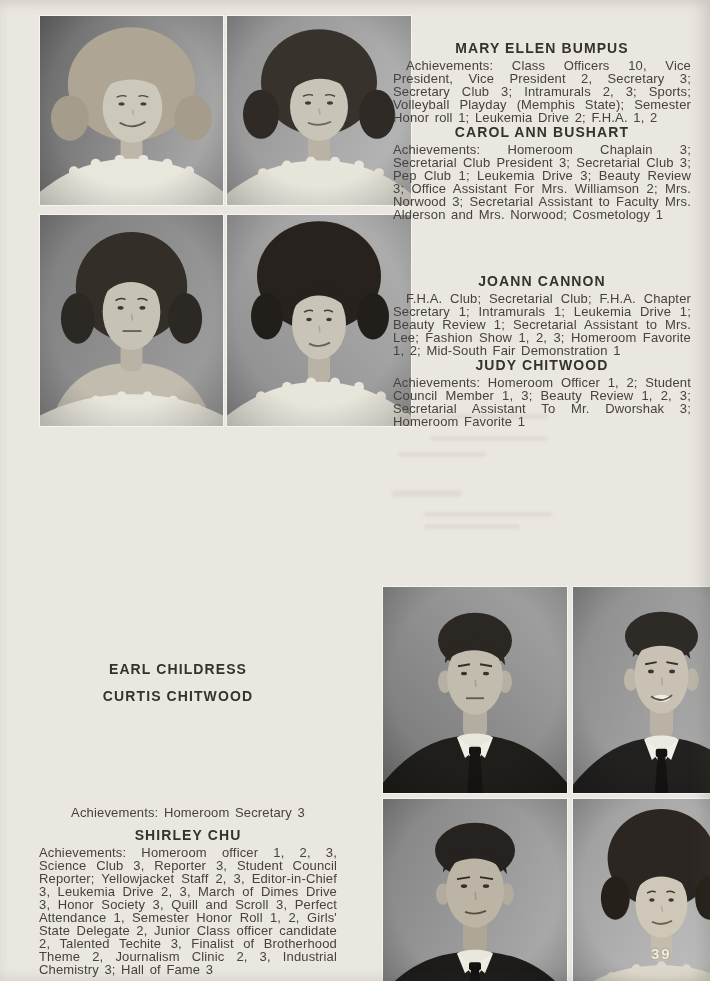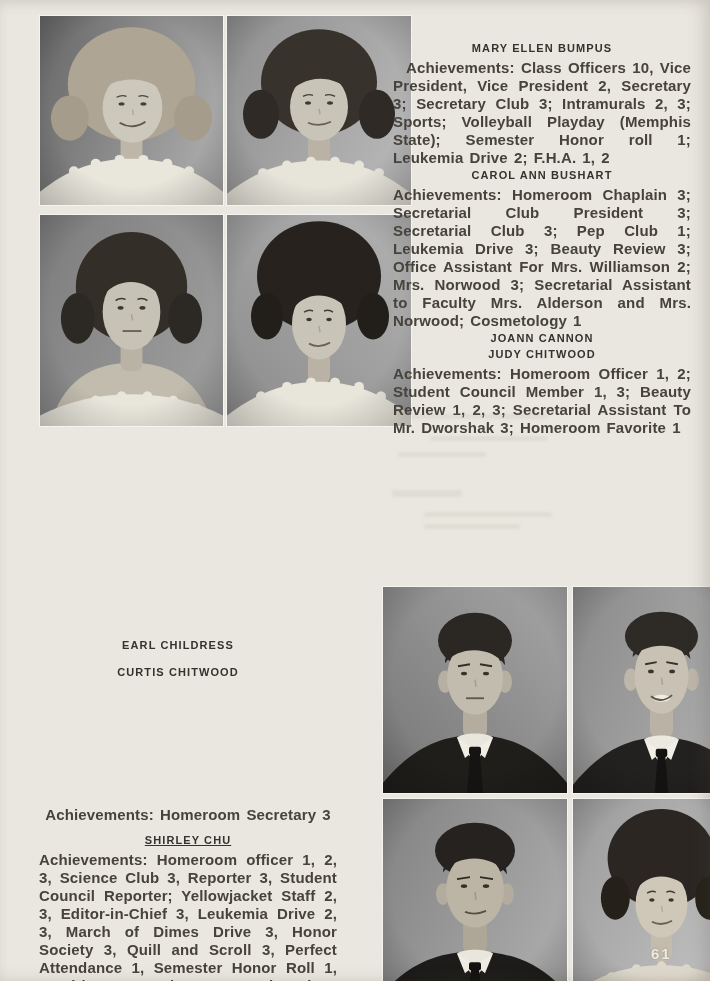--- a/index.html
+++ b/index.html
@@ -20,36 +20,36 @@
   .p2{left:187px;top:0; width:184px;height:189px;}
   .p3{left:0;  top:199px;width:183px;height:211px;}
   .p4{left:187px;top:199px;width:184px;height:211px;}
   
   .p5{left:343px;top:571px;width:184px;height:206px;}
   .p6{left:533px;top:571px;width:177px;height:206px;}
   .p7{left:343px;top:783px;width:184px;height:198px;}
   .p8{left:533px;top:783px;width:177px;height:198px;}
   
   .sname{
-    margin:0;font-weight:bold;font-size:11px;letter-spacing:1.1px;
+    margin:0;font-weight:bold;font-size:14px;letter-spacing:1.1px;
     color:#35322d;text-align:center;line-height:16px;
   }
   .ach{
-    margin:3px 0 0 0;font-weight:bold;font-size:15px;line-height:18px;
+    margin:3px 0 0 0;font-weight:normal;font-size:13px;line-height:13px;
     letter-spacing:.15px;word-spacing:1.8px;color:#47433c;text-align:justify;
   }
   .ach.indent{text-indent:13px;}
   .ach.left{text-align:center;}
   .col-right{position:absolute;left:393px;top:40px;width:298px;}
   .col-right .gap-s{}
-  .col-right .gap-l{}
-  .center-names{position:absolute;left:39px;top:632px;width:278px;text-align:center;}
+  .col-right .gap-l{margin-top:52px;}
+  .center-names{position:absolute;left:39px;top:656px;width:278px;text-align:center;}
   .center-names .sname{line-height:27px;}
   .col-bl{position:absolute;left:39px;top:803px;width:298px;}
-  .col-bl .gap-s{margin-top:8px;text-decoration:underline;}
+  .col-bl .gap-s{margin-top:8px;}
   
   .pageno{
     position:absolute;left:651px;top:945px;z-index:3;
     color:#eeebe1;font-weight:bold;font-size:15px;letter-spacing:2px;
     text-shadow:0 0 2px rgba(60,60,60,.4);
   }
   
   .ghost{position:absolute;background:#978f80;opacity:.12;filter:blur(1.6px);border-radius:2px;}
 </style>
 </head>
@@ -315,30 +315,31 @@
           <ellipse cx="82" cy="102" rx="2.8" ry="1.7"></ellipse>
           <ellipse cx="102" cy="102" rx="2.8" ry="1.7"></ellipse>
         </g>
       <path d="M77,95 q5,-3 9,-1 M97,94 q5,-2 9,1" stroke="#3e3931" stroke-width="1.4" fill="none"></path>
       <path d="M82,124 Q92,129 103,123" stroke="#6b6152" stroke-width="1.8" fill="none"></path>
       <path d="M92,108 l1,6" stroke="#b1a795" stroke-width="1.3" fill="none"></path>
       <rect width="184" height="200" fill="url(#vig)"></rect>
     </svg>
   </figure>
 
-  <div class="pageno">61</div>
+  <div class="pageno">39</div>
 
   <div class="col-right">
     <h3 class="sname">MARY ELLEN BUMPUS</h3>
     <p class="ach indent">Achievements: Class Officers 10, Vice President, Vice President 2, Secretary 3; Secretary Club 3; Intramurals 2, 3; Sports; Volleyball Playday (Memphis State); Semester Honor roll 1; Leukemia Drive 2; F.H.A. 1, 2</p>
 
     <h3 class="sname gap-s">CAROL ANN BUSHART</h3>
     <p class="ach">Achievements: Homeroom Chaplain 3; Secretarial Club President 3; Secretarial Club 3; Pep Club 1; Leukemia Drive 3; Beauty Review 3; Office Assistant For Mrs. Williamson 2; Mrs. Norwood 3; Secretarial Assistant to Faculty Mrs. Alderson and Mrs. Norwood; Cosmetology 1</p>
 
     <h3 class="sname gap-l">JOANN CANNON</h3>
+    <p class="ach indent">F.H.A. Club; Secretarial Club; F.H.A. Chapter Secretary 1; Intramurals 1; Leukemia Drive 1; Beauty Review 1; Secretarial Assistant to Mrs. Lee; Fashion Show 1, 2, 3; Homeroom Favorite 1, 2; Mid-South Fair Demonstration 1</p>
 
     <h3 class="sname gap-s">JUDY CHITWOOD</h3>
     <p class="ach">Achievements: Homeroom Officer 1, 2; Student Council Member 1, 3; Beauty Review 1, 2, 3; Secretarial Assistant To Mr. Dworshak 3; Homeroom Favorite 1</p>
   </div>
 
   <div class="center-names">
     <h3 class="sname">EARL CHILDRESS</h3>
     <h3 class="sname">CURTIS CHITWOOD</h3>
   </div>
 

